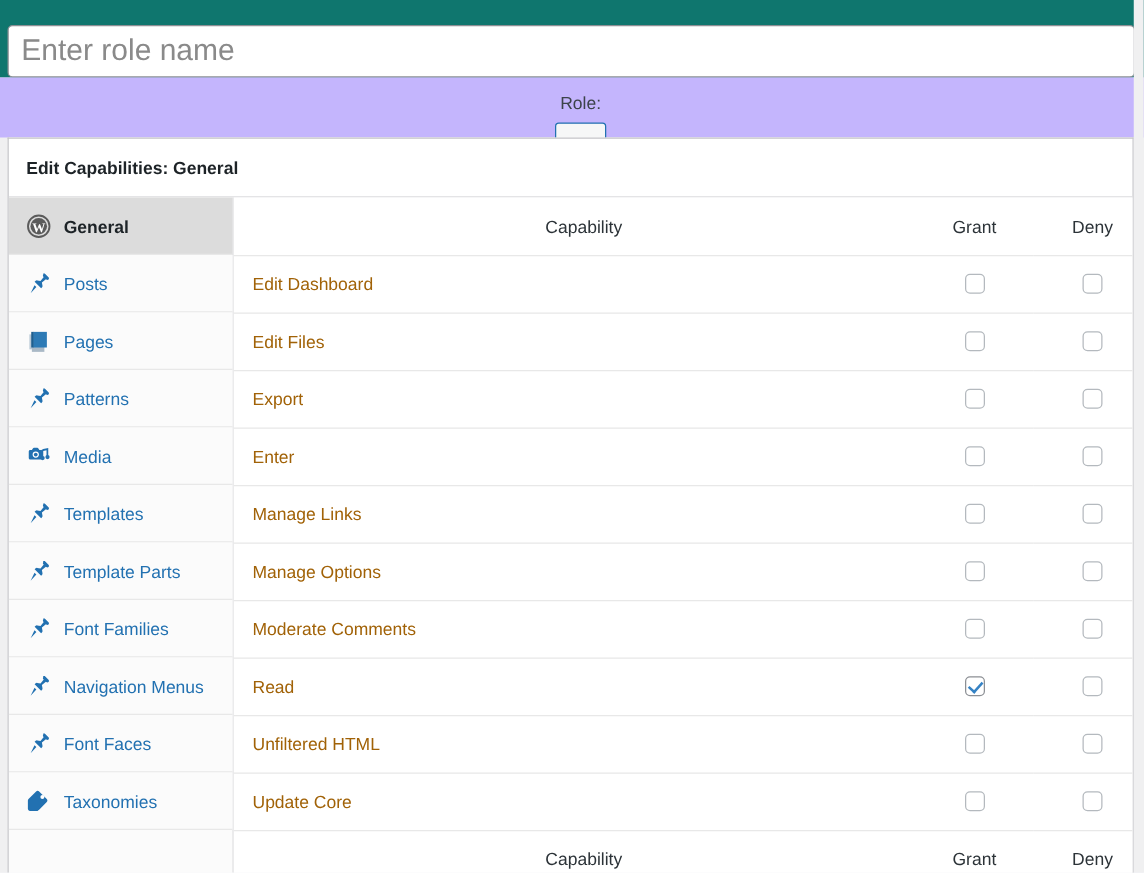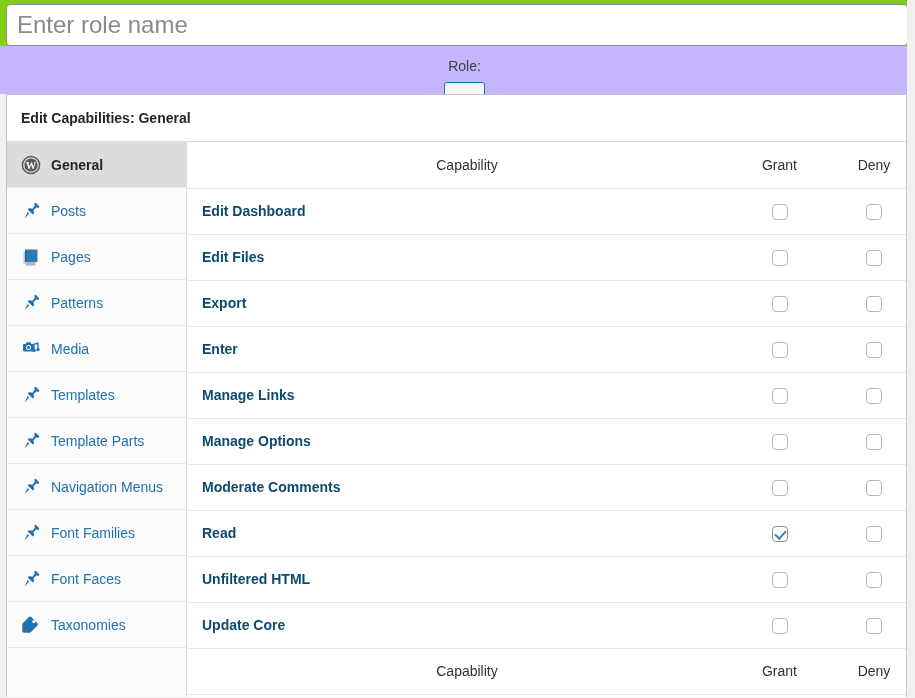--- a/index.html
+++ b/index.html
@@ -9,22 +9,22 @@
     overflow: hidden;
     background: #f0f0f1;
     font-family: "Liberation Sans", sans-serif;
     -webkit-font-smoothing: antialiased;
   }
 
   #app { position: relative; width: 915px; height: 698px; background: #f0f0f1; }
 
   
   .rolename-wrap {
-    padding: 4px 6px 0 6px;
-    background: #84cc16;
+    padding: 20px 6px 0 6px;
+    background: #0f766e;
   }
   .rolename-input {
     width: 902px;
     height: 42px;
     border: 1px solid #8c8f94;
     border-radius: 4px;
     background: #fff;
     font-family: "Liberation Sans", sans-serif;
     font-size: 24px;
     color: #2c3338;
@@ -130,22 +130,22 @@
     font-weight: 400;
     font-size: 14px;
     color: #2c3338;
     text-align: center;
   }
   .col-cap  { width: 545px; padding-left: 15px !important; }
   .col-gr   { width: 95px; text-align: center !important; }
   .col-dn   { width: 94px; text-align: center !important; }
   .cap-table td.col-cap {
     font-size: 14px;
-    font-weight: bold;
-    color: #0c4a6e;
+    font-weight: normal;
+    color: #a16207;
   }
   .cap-table td.col-gr, .cap-table td.col-dn { text-align: center; }
 
   
   .cb {
     display: inline-block;
     width: 16px; height: 16px;
     border: 1px solid #b4b9be;
     border-radius: 4px;
     background: #fff;
@@ -273,32 +273,32 @@
           </div>
           <div class="side-item">
             <span class="side-icon">
               <svg width="20" height="20" viewBox="0 0 20 20">
                 <g fill="#2271b1">
                   <path d="M13.4 2.2c.5-.5 1.3-.5 1.8 0l2.6 2.6c.5.5.5 1.3 0 1.8-.5.5-1.3.5-1.8 0l-.3-.3-3.2 2.6.5 2.6c.1.6-.1 1.1-.5 1.5l-.6.6-5.2-5.2.6-.6c.4-.4 1-.6 1.5-.5l2.6.5 2.6-3.2-.3-.3c-.5-.5-.5-1.3 0-1.8z"></path>
                   <path d="M6.6 11.1l1.5 1.5-4.6 4.9 3.1-6.4z"></path>
                 </g>
               </svg>
             </span>
+            <span>Font Families</span>
+          </div>
+          <div class="side-item">
+            <span class="side-icon">
+              <svg width="20" height="20" viewBox="0 0 20 20">
+                <g fill="#2271b1">
+                  <path d="M13.4 2.2c.5-.5 1.3-.5 1.8 0l2.6 2.6c.5.5.5 1.3 0 1.8-.5.5-1.3.5-1.8 0l-.3-.3-3.2 2.6.5 2.6c.1.6-.1 1.1-.5 1.5l-.6.6-5.2-5.2.6-.6c.4-.4 1-.6 1.5-.5l2.6.5 2.6-3.2-.3-.3c-.5-.5-.5-1.3 0-1.8z"></path>
+                  <path d="M6.6 11.1l1.5 1.5-4.6 4.9 3.1-6.4z"></path>
+                </g>
+              </svg>
+            </span>
             <span>Navigation Menus</span>
-          </div>
-          <div class="side-item">
-            <span class="side-icon">
-              <svg width="20" height="20" viewBox="0 0 20 20">
-                <g fill="#2271b1">
-                  <path d="M13.4 2.2c.5-.5 1.3-.5 1.8 0l2.6 2.6c.5.5.5 1.3 0 1.8-.5.5-1.3.5-1.8 0l-.3-.3-3.2 2.6.5 2.6c.1.6-.1 1.1-.5 1.5l-.6.6-5.2-5.2.6-.6c.4-.4 1-.6 1.5-.5l2.6.5 2.6-3.2-.3-.3c-.5-.5-.5-1.3 0-1.8z"></path>
-                  <path d="M6.6 11.1l1.5 1.5-4.6 4.9 3.1-6.4z"></path>
-                </g>
-              </svg>
-            </span>
-            <span>Font Families</span>
           </div>
           <div class="side-item">
             <span class="side-icon">
               <svg width="20" height="20" viewBox="0 0 20 20">
                 <g fill="#2271b1">
                   <path d="M13.4 2.2c.5-.5 1.3-.5 1.8 0l2.6 2.6c.5.5.5 1.3 0 1.8-.5.5-1.3.5-1.8 0l-.3-.3-3.2 2.6.5 2.6c.1.6-.1 1.1-.5 1.5l-.6.6-5.2-5.2.6-.6c.4-.4 1-.6 1.5-.5l2.6.5 2.6-3.2-.3-.3c-.5-.5-.5-1.3 0-1.8z"></path>
                   <path d="M6.6 11.1l1.5 1.5-4.6 4.9 3.1-6.4z"></path>
                 </g>
               </svg>
             </span>

